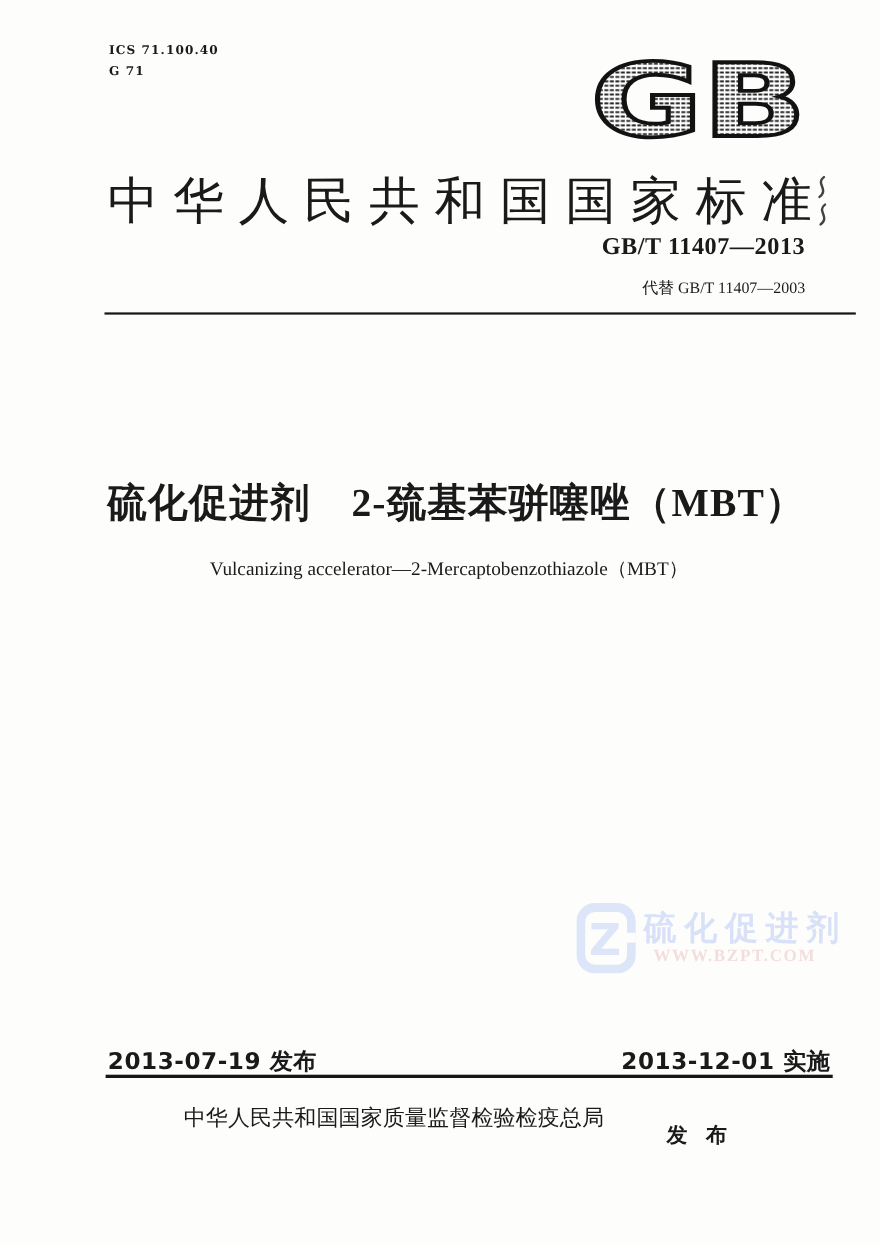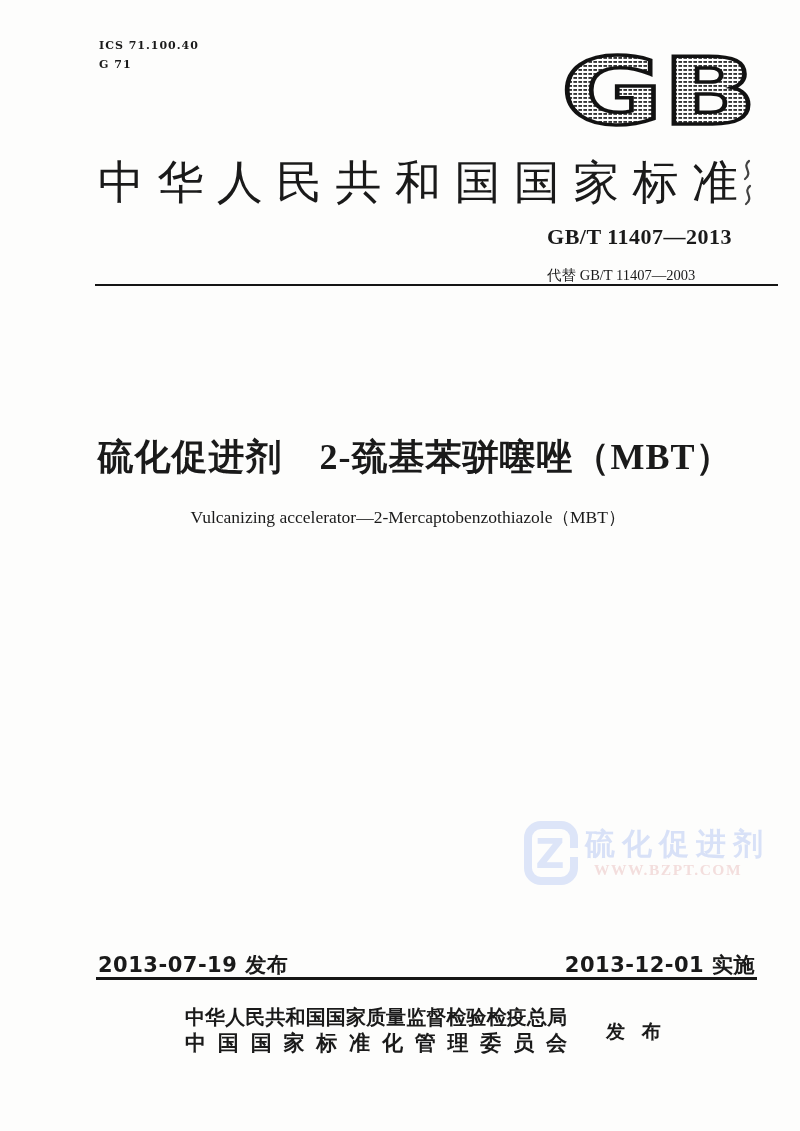--- a/index.html
+++ b/index.html
@@ -8,29 +8,29 @@
     background:#fdfdfc;color:#1a1a1a;
     font-family:"Liberation Serif","DejaVu Serif",serif;
   }
   .abs{position:absolute;}
 
   
   .ics{left:99px;top:36px;font-family:"DejaVu Serif",serif;font-weight:bold;
        font-size:11px;line-height:19px;letter-spacing:1px;}
 
   
-  .gb-logo{left:558px;top:52px;width:202px;height:82px;}
+  .gb-logo{left:534px;top:52px;width:202px;height:82px;}
 
   
   .header-title{left:98px;top:152px;width:640px;height:56px;
     font-size:46px;font-weight:normal;white-space:nowrap;
     text-align:justify;text-align-last:justify;}
 
   
-  .std-block{right:68px;top:224px;line-height:1.15;}
+  .std-block{right:68px;top:211px;text-align:right;line-height:1.15;}
   .std-num{font-size:22px;font-weight:bold;letter-spacing:0.5px;}
   .replaces{font-size:14.5px;margin-top:18px;}
 
   .rule-thin{left:95px;top:284px;width:683px;height:2px;background:#151515;}
 
   
   .title-cn{left:30px;top:433px;width:770px;text-align:center;
     font-size:36px;font-weight:900;letter-spacing:1px;}
   .title-en{left:16px;top:505px;width:784px;text-align:center;
     font-size:17.5px;font-weight:normal;}
@@ -44,21 +44,21 @@
     letter-spacing:1.5px;color:#f3dedd;font-family:"Liberation Serif",serif;white-space:nowrap;}
 
   
   .date{top:951px;font-family:"DejaVu Sans","Liberation Sans",sans-serif;
     font-weight:600;font-size:21px;letter-spacing:0.5px;white-space:nowrap;}
   .date-issue{left:98px;}
   .date-impl{right:45px;}
   .rule-thick{left:96px;top:977px;width:661px;height:3px;background:#161616;}
 
   
-  .issuer-lines{left:185px;top:1004px;width:382px;font-weight:700;line-height:26px;}
+  .issuer-lines{left:167px;top:1004px;width:382px;font-weight:400;line-height:26px;}
   .issuer1{font-size:20px;white-space:nowrap;text-align:justify;text-align-last:justify;}
   .issuer2{font-size:21px;white-space:nowrap;text-align:justify;text-align-last:justify;}
   .publish{left:606px;top:1019px;font-size:19px;font-weight:700;
     letter-spacing:6px;white-space:nowrap;text-align:right;}
 
   .artifact{left:739px;top:158px;width:16px;height:52px;opacity:.85;}
 </style>
 </head>
 <body>
 
@@ -103,21 +103,20 @@
   <div class="wm-url">WWW.BZPT.COM</div>
 </div>
 
 <div class="abs date date-issue">2013-07-19 发布</div>
 <div class="abs date date-impl">2013-12-01 实施</div>
 
 <div class="abs rule-thick"></div>
 
 <div class="abs issuer-lines">
   <div class="issuer1">中华人民共和国国家质量监督检验检疫总局</div>
-  <div class="issuer2">中国国家标准化管理委员会</div>
 </div>
 <div class="abs publish">发 布</div>
 
 <div class="abs artifact">
   <svg width="16" height="52" viewBox="0 0 16 52" xmlns="http://www.w3.org/2000/svg">
     <path d="M10 3 C2 9 15 14 6 21 M11 28 C3 34 16 39 7 46" fill="none" stroke="#222" stroke-width="2.2" stroke-linecap="round"></path>
   </svg>
 </div>
 
 </body></html>

